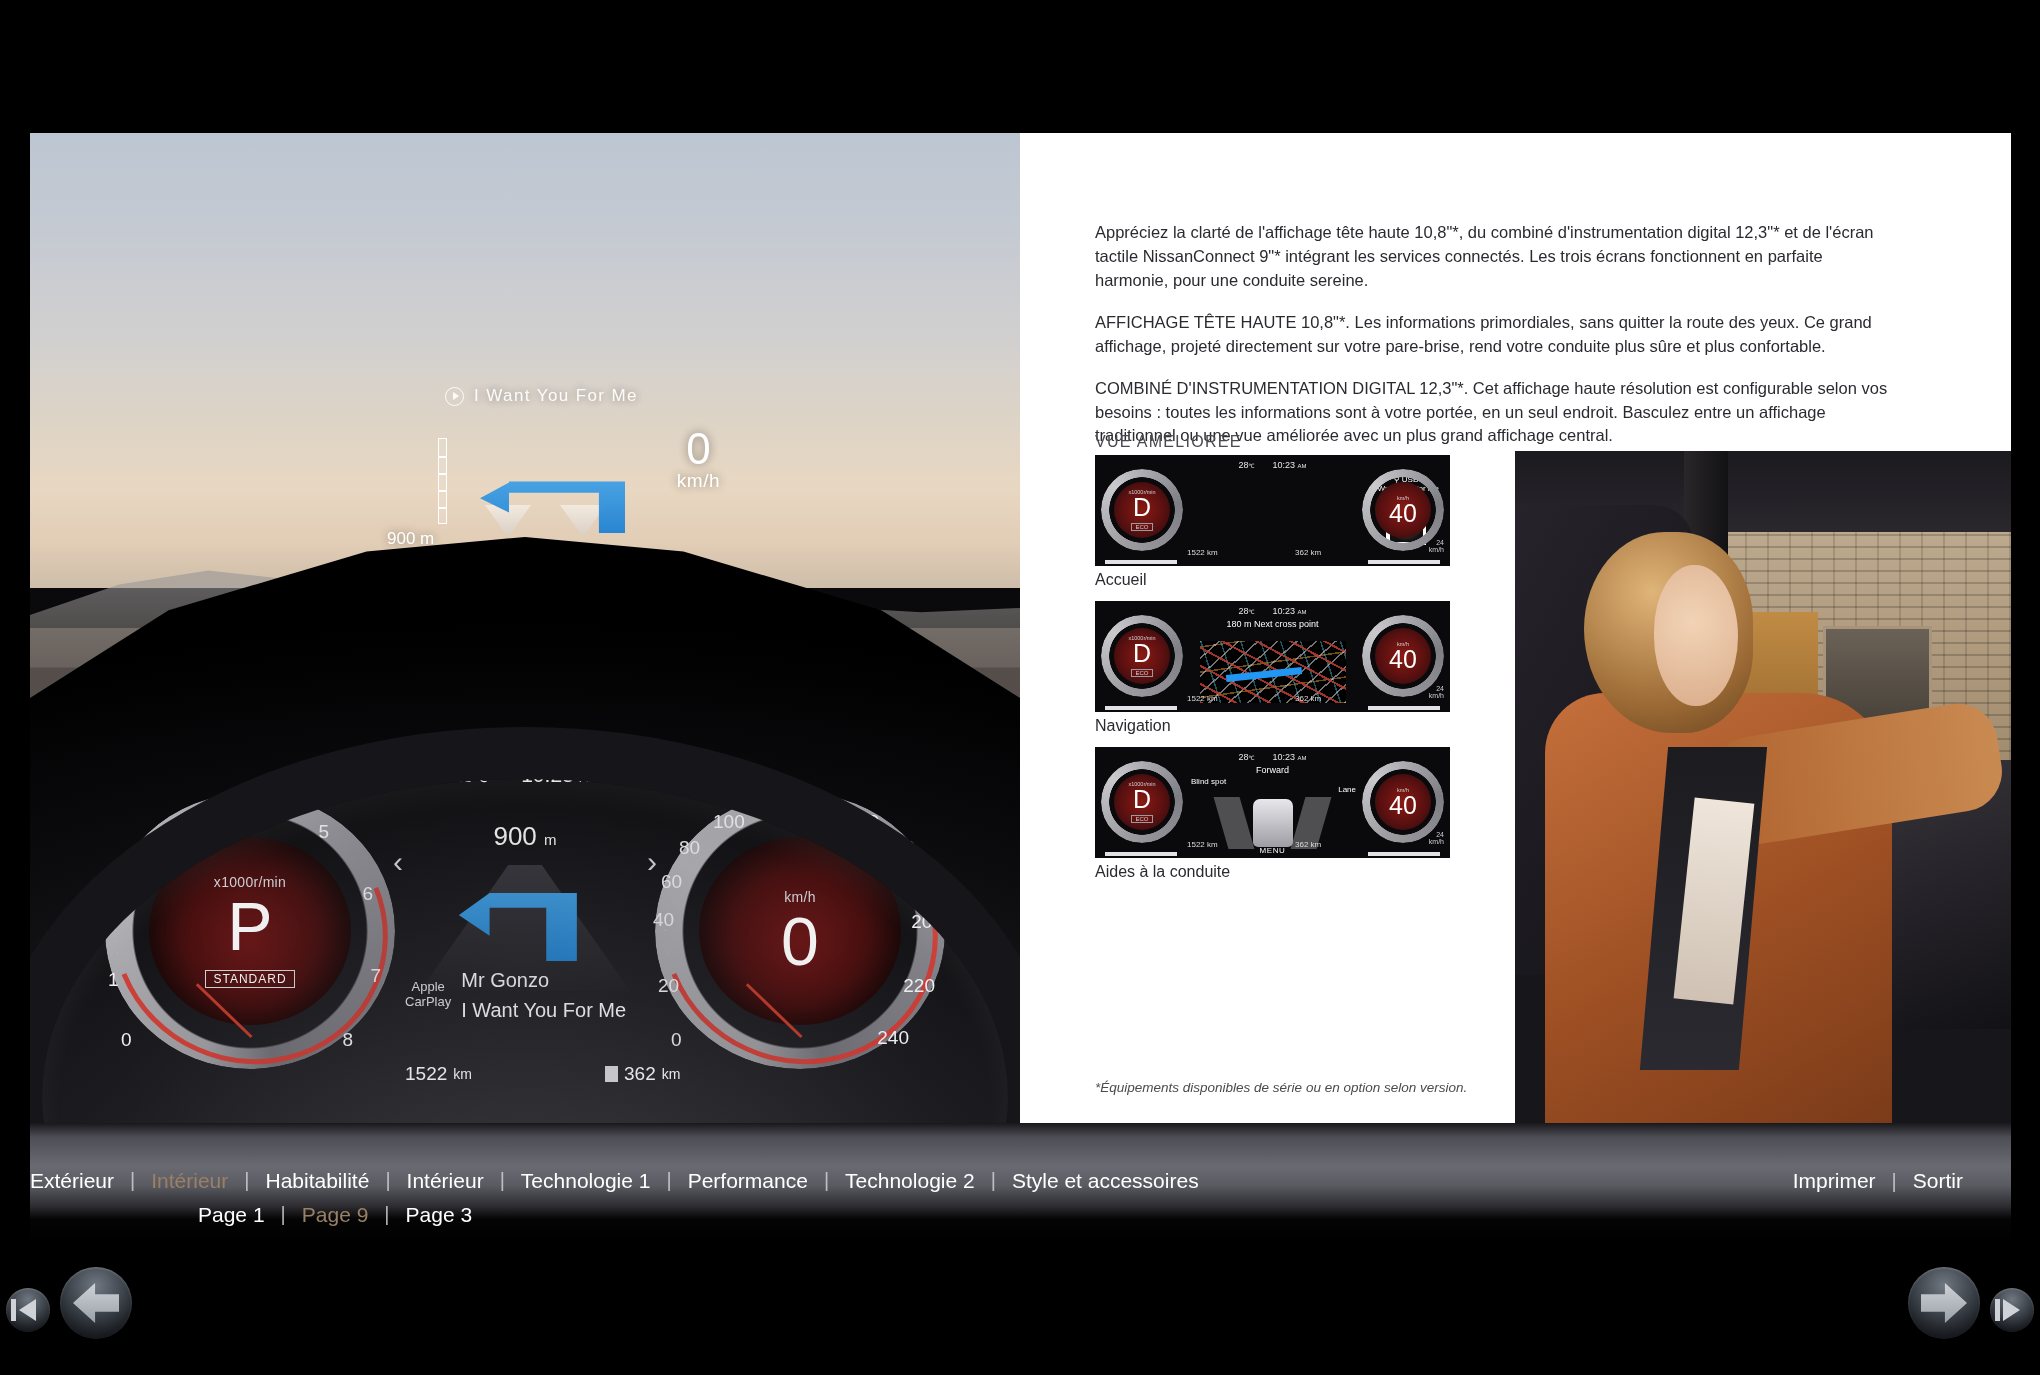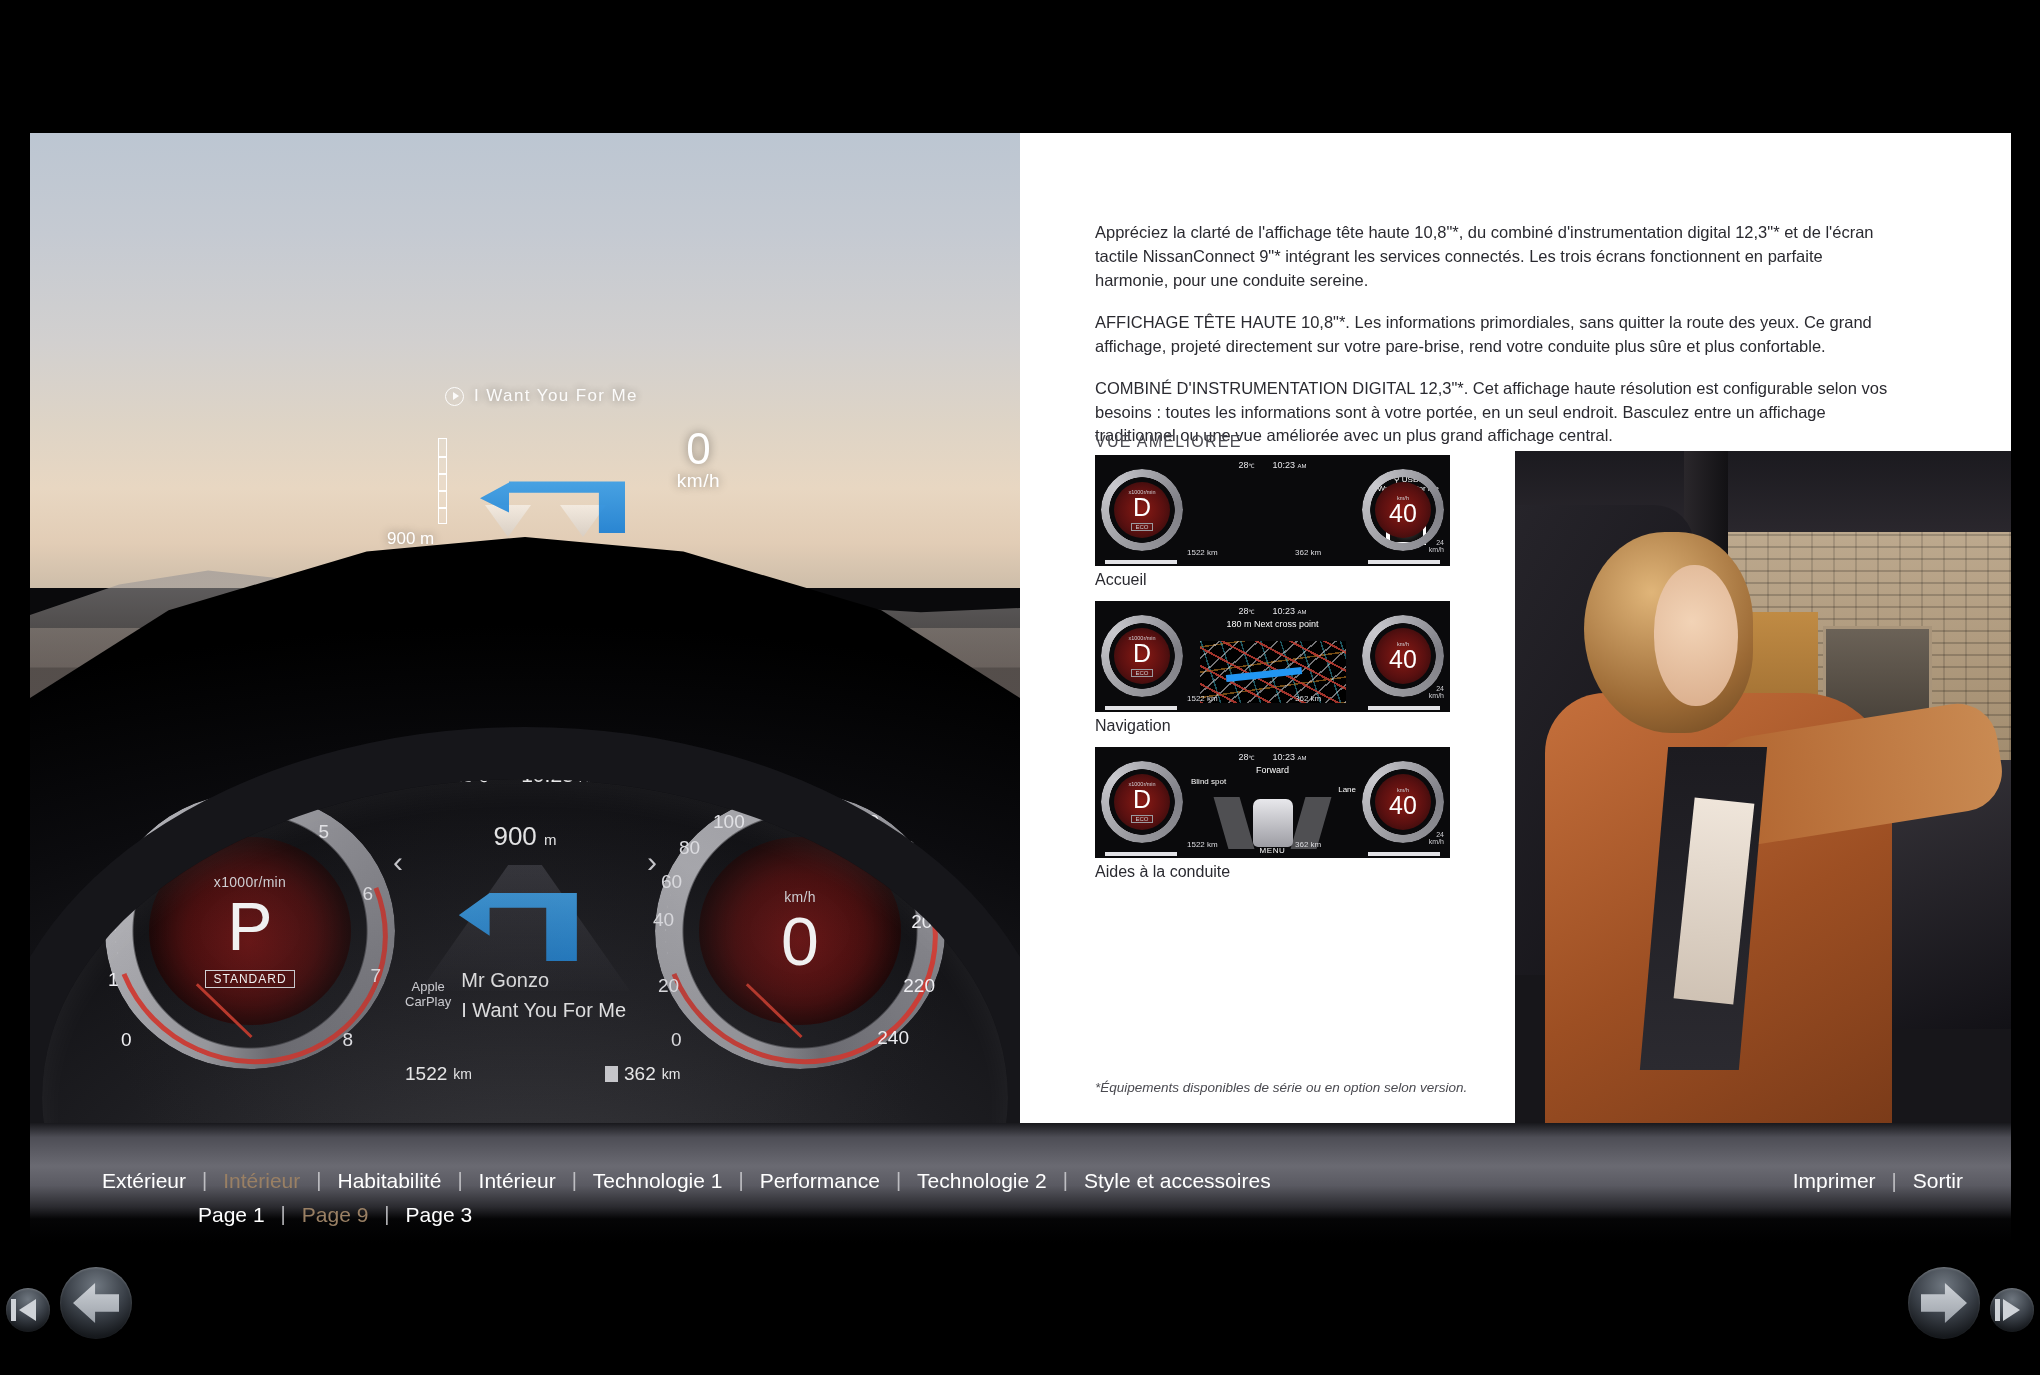--- a/index.html
+++ b/index.html
@@ -270,21 +270,21 @@
   .p-foot { position:absolute; left:45px; bottom:28px; font-size:13.5px; font-style:italic;
             color:#4a4a50; }
 
   
   #navbar { position:absolute; left:30px; top:1123px; width:1981px; height:120px;
             background: linear-gradient(180deg,
               #18181c 0%, #4e4e56 12%, #6a6a72 36%, #5a5a62 52%,
               #2a2a2f 70%, #050506 80%, #000 100%); }
   .nav-row1 { position:absolute; left:0; top:46px; width:100%;
               display:flex; align-items:center; }
-  .nav-left { display:flex; align-items:flex-start; margin-left:72px; }
+  .nav-left { display:flex; align-items:flex-start; }
   .nav-right { position:absolute; right:48px; top:0; display:flex; align-items:center; }
   .nav-item { color:#ffffff; font-size:21px; white-space:nowrap; }
   .nav-item.active { color:#9a8064; }
   .nav-sep { color:#cfcfd3; font-size:20px; margin:0 16px; opacity:.85; }
   .nav-row2 { position:absolute; left:0; top:80px; width:100%; display:flex; margin-left:168px; }
 
   
   .circ { position:absolute; border-radius:50%;
           background: radial-gradient(circle at 50% 26%, #6f7780 0%, #3b4149 46%, #171a1e 78%, #0a0c0e 100%);
           box-shadow: 0 2px 6px rgba(0,0,0,.9), inset 0 1px 2px rgba(255,255,255,.22);

